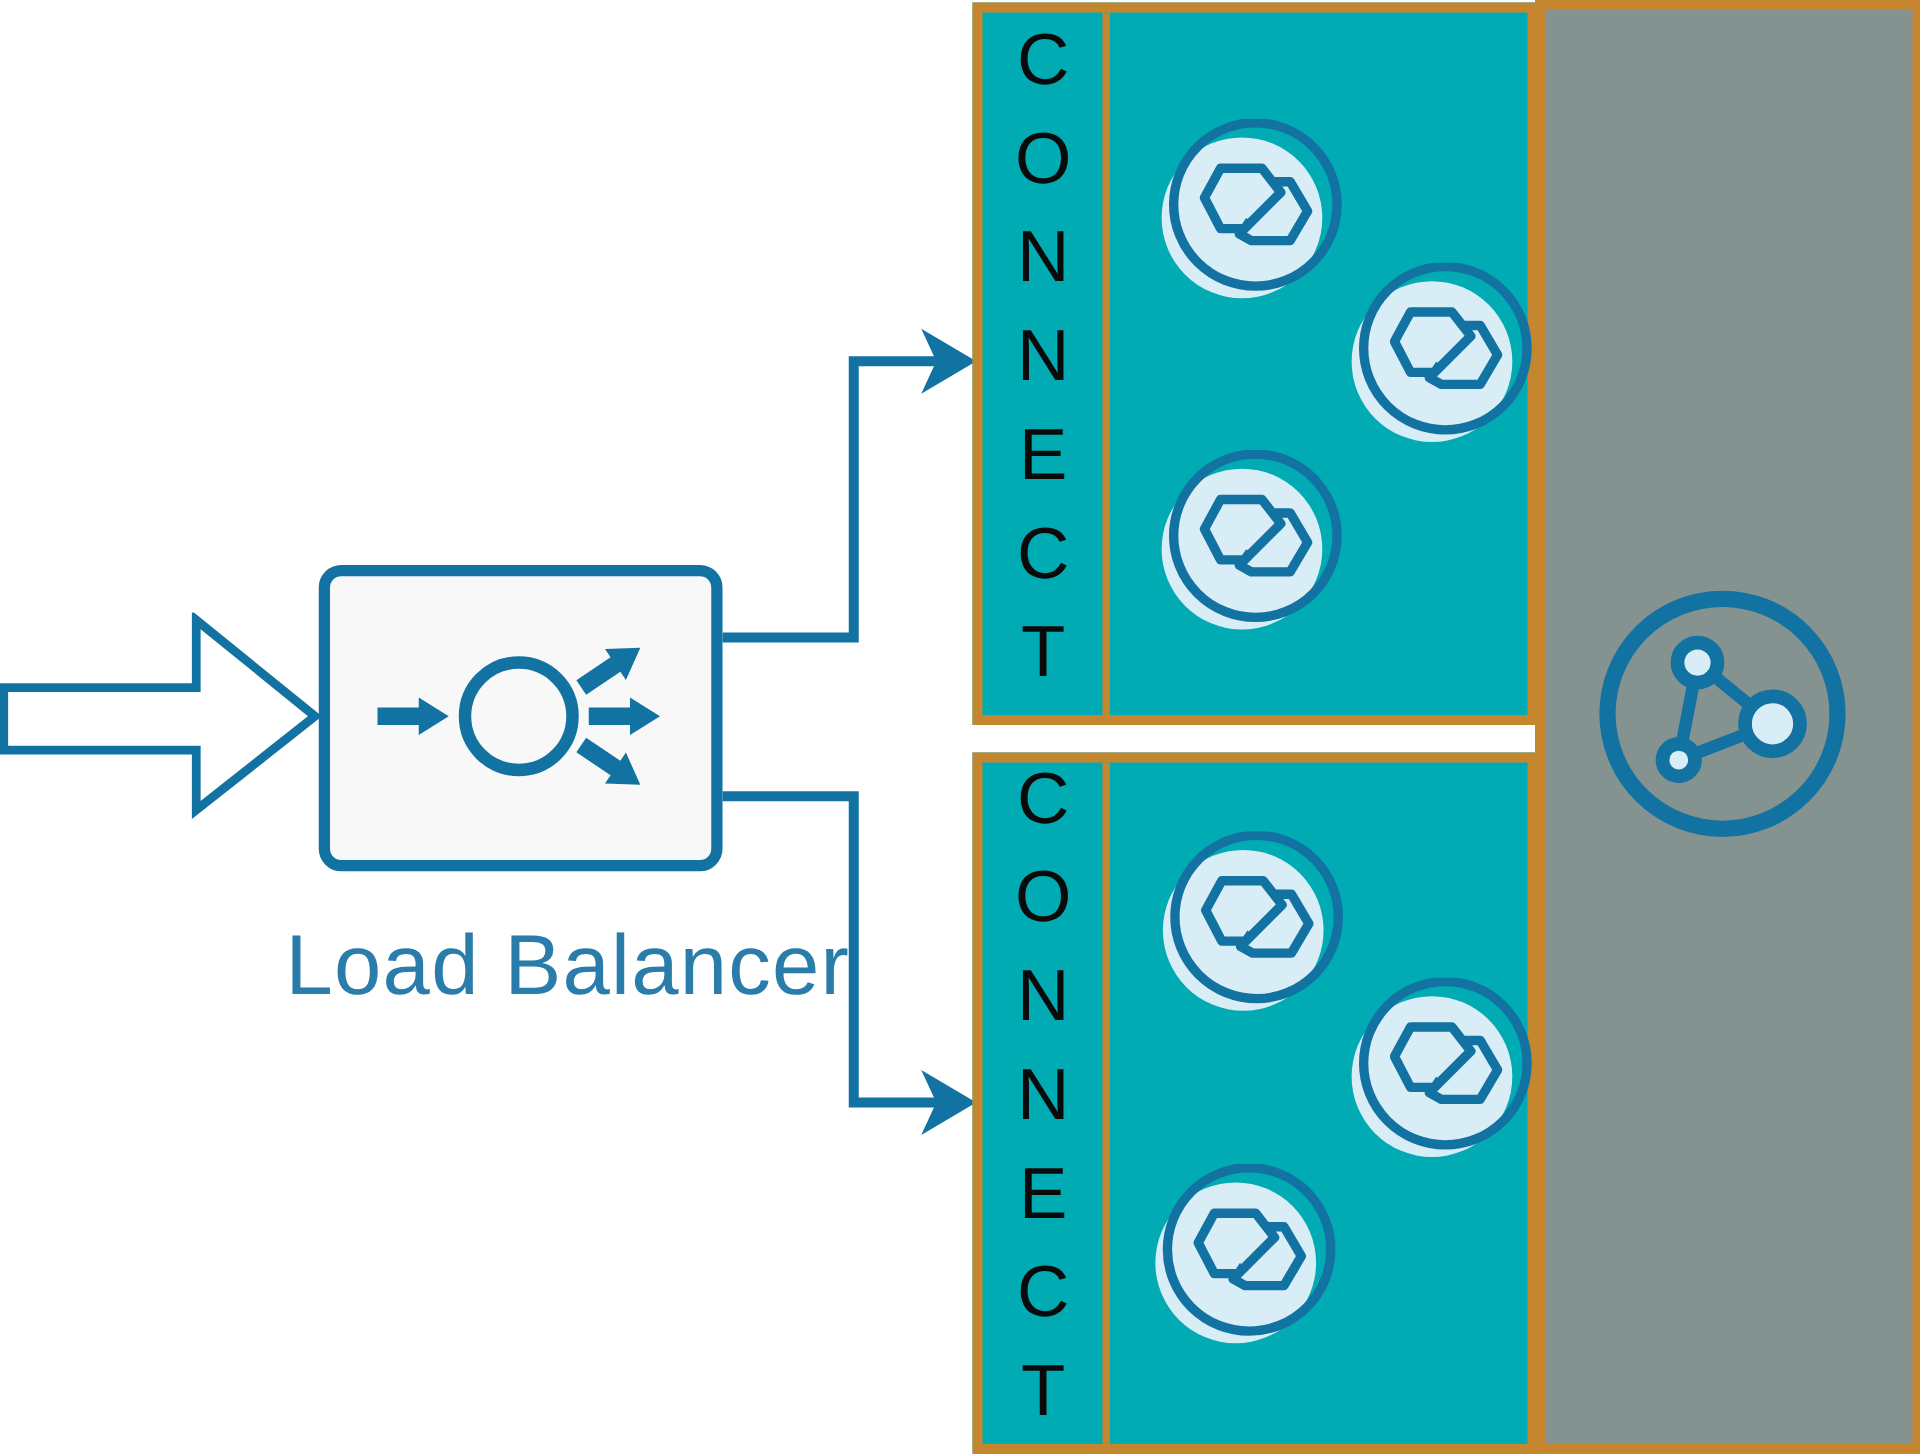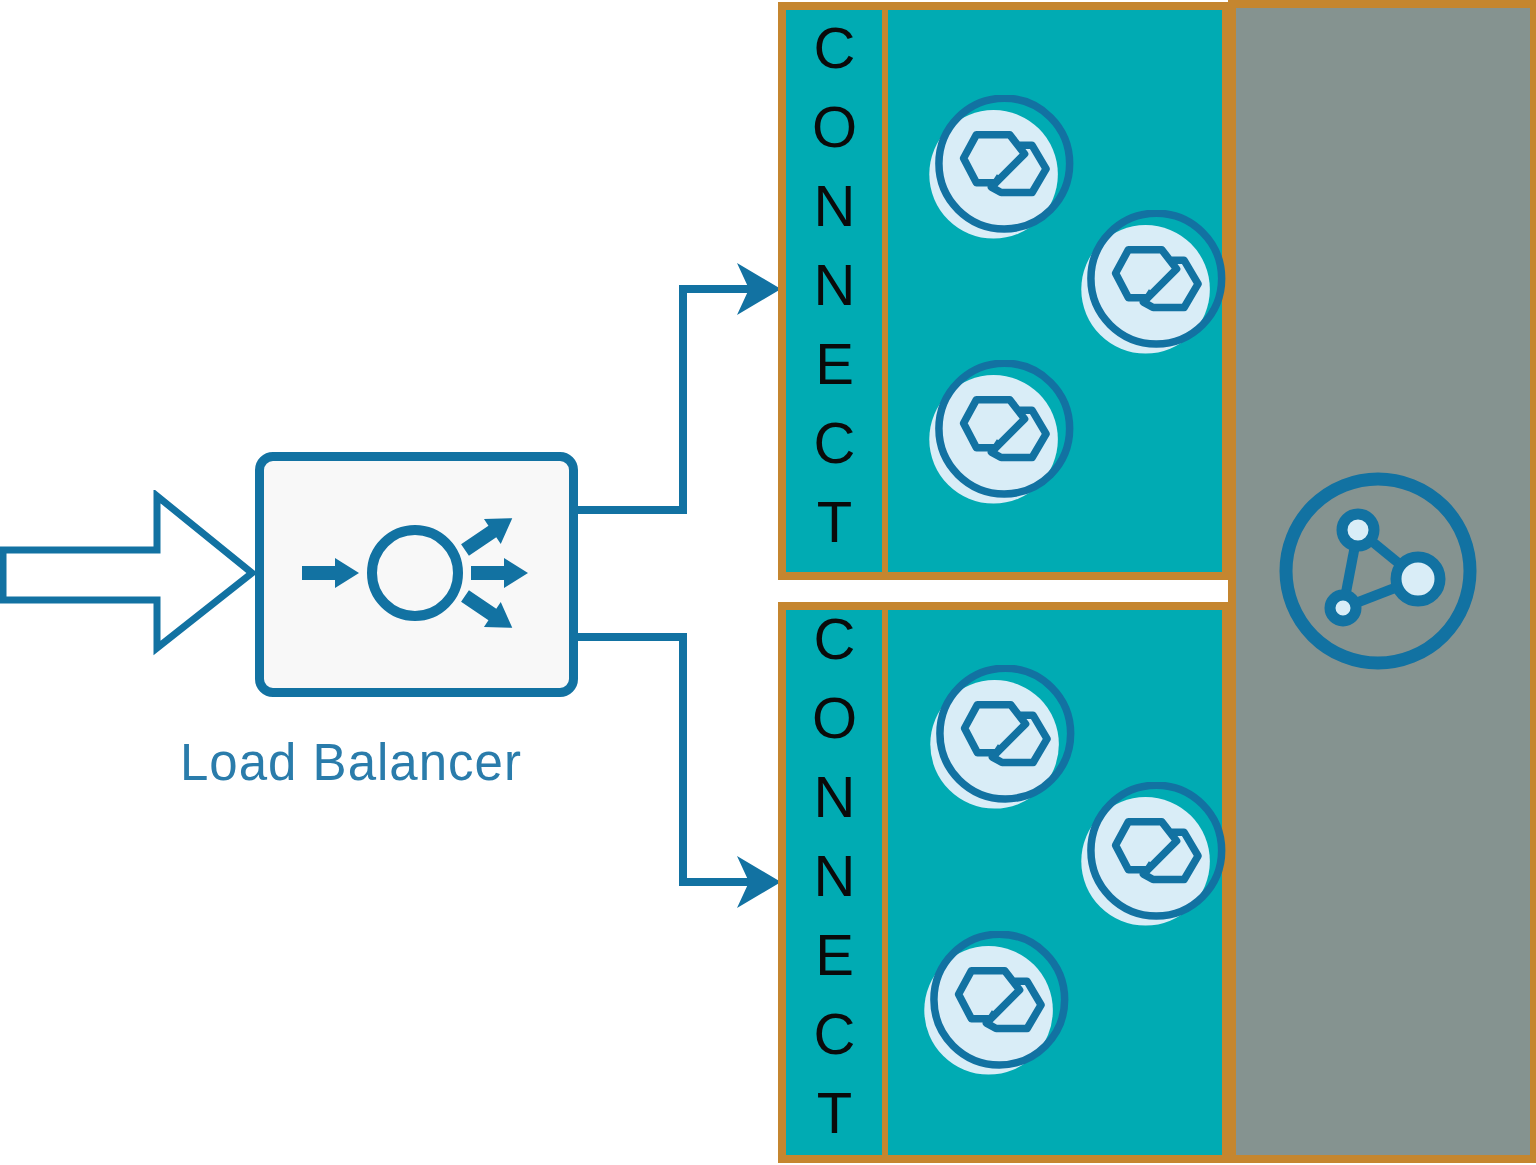--- a/index.html
+++ b/index.html
@@ -17,21 +17,21 @@
 
   
   .lb-box{
     position:absolute;left:255px;top:452px;width:323px;height:245px;
     box-sizing:border-box;border:9px solid var(--blue);border-radius:18px;
     background:var(--lb_fill);
   }
   .lb-icon{position:absolute;left:31px;top:37px;}
   .lb-label{
     position:absolute;left:180px;top:733px;width:500px;
-    text-align:left;font-size:51px;font-weight:500;color:var(--label_blue);
+    text-align:right;font-size:68px;font-weight:500;color:var(--label_blue);
     letter-spacing:1px;
   }
 
   
   .flow-lines{position:absolute;left:0;top:0;pointer-events:none;}
   .flow-lines path{fill:none;stroke:var(--blue);stroke-width:8;}
   .flow-lines polygon{fill:var(--blue);}
 
   
   .worker{

